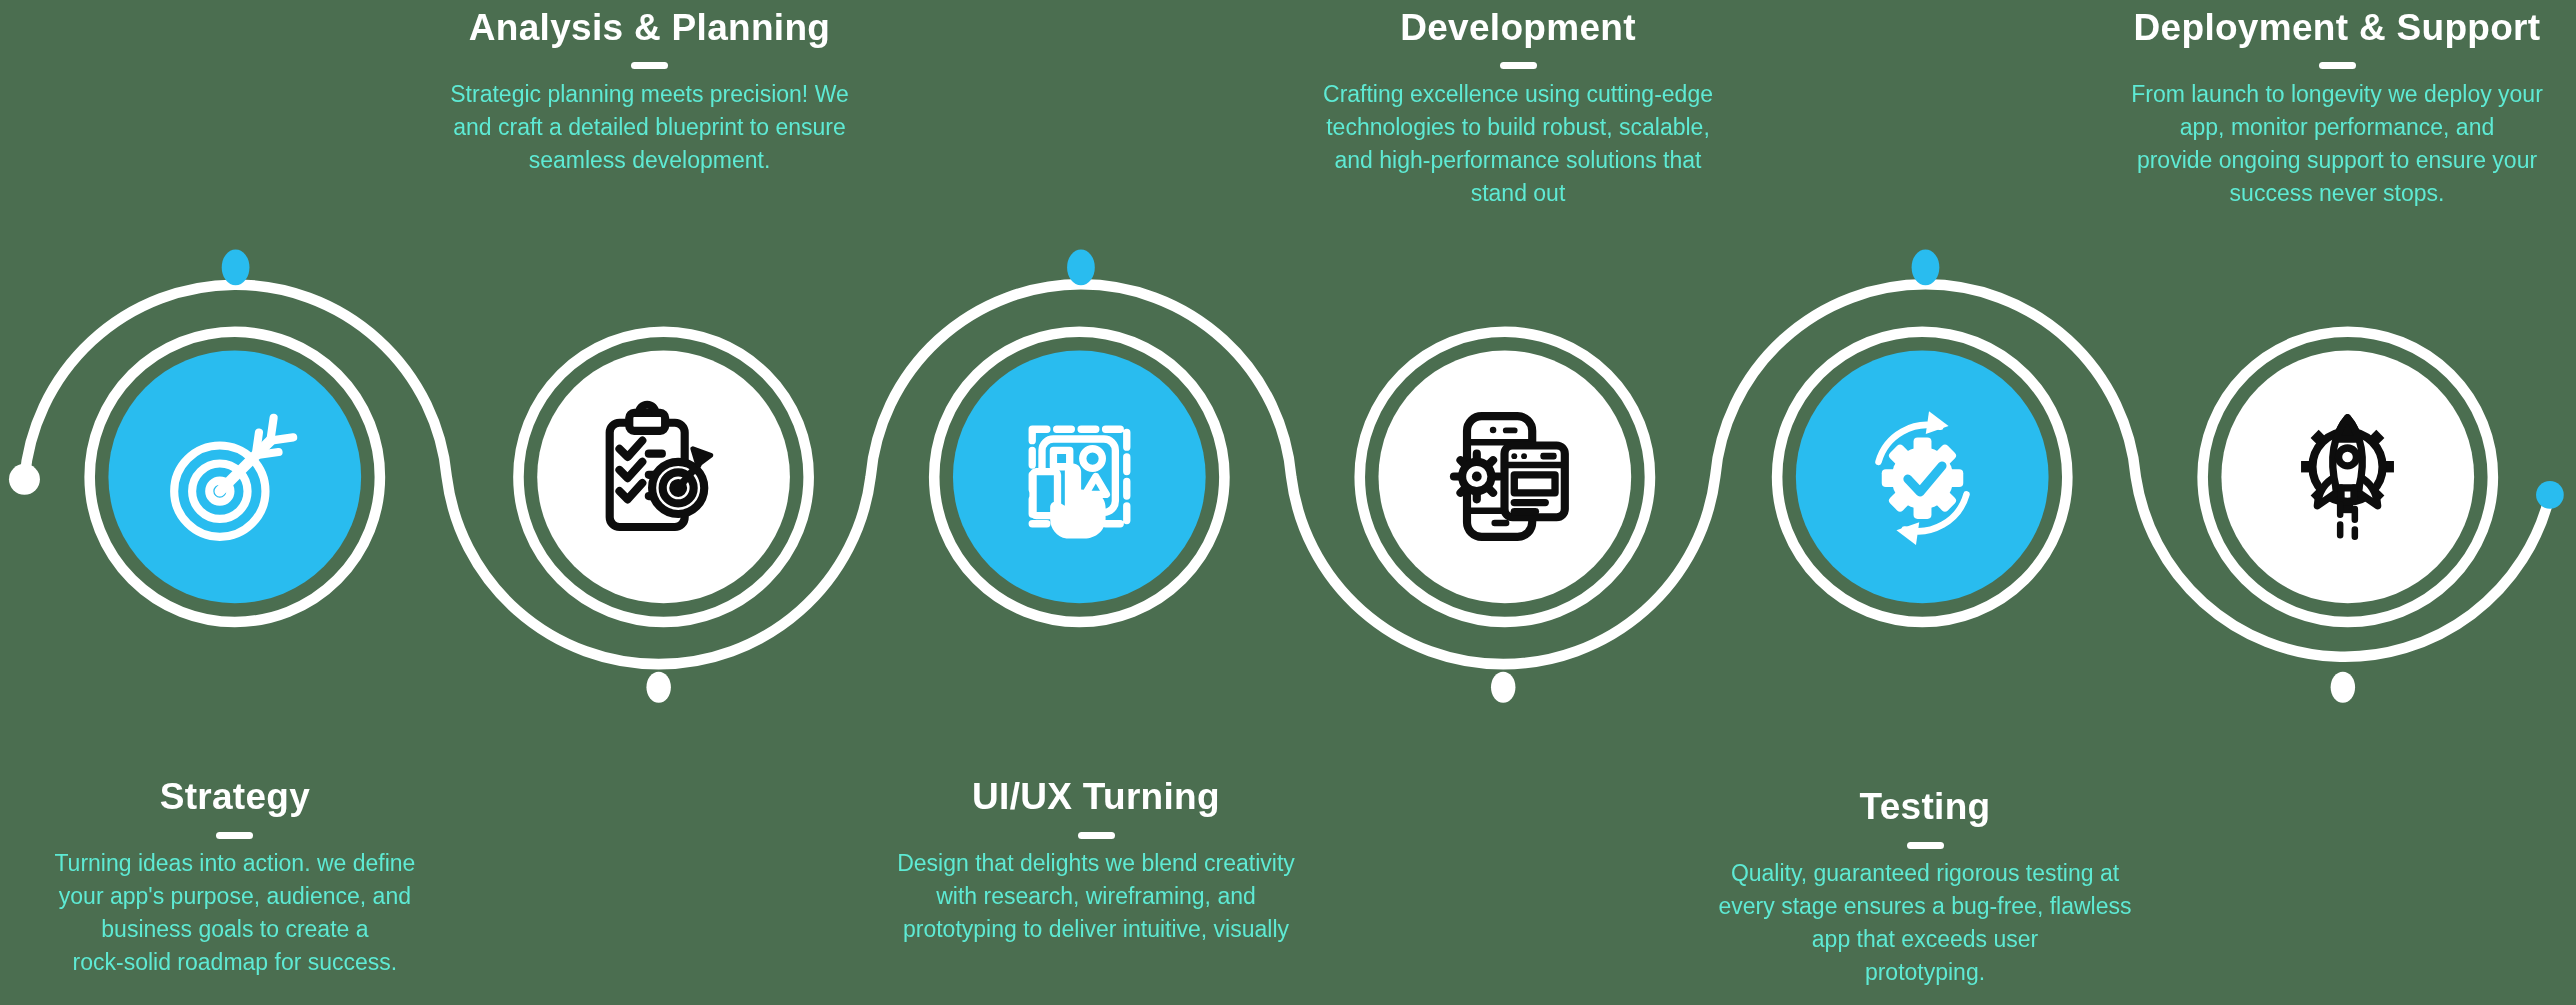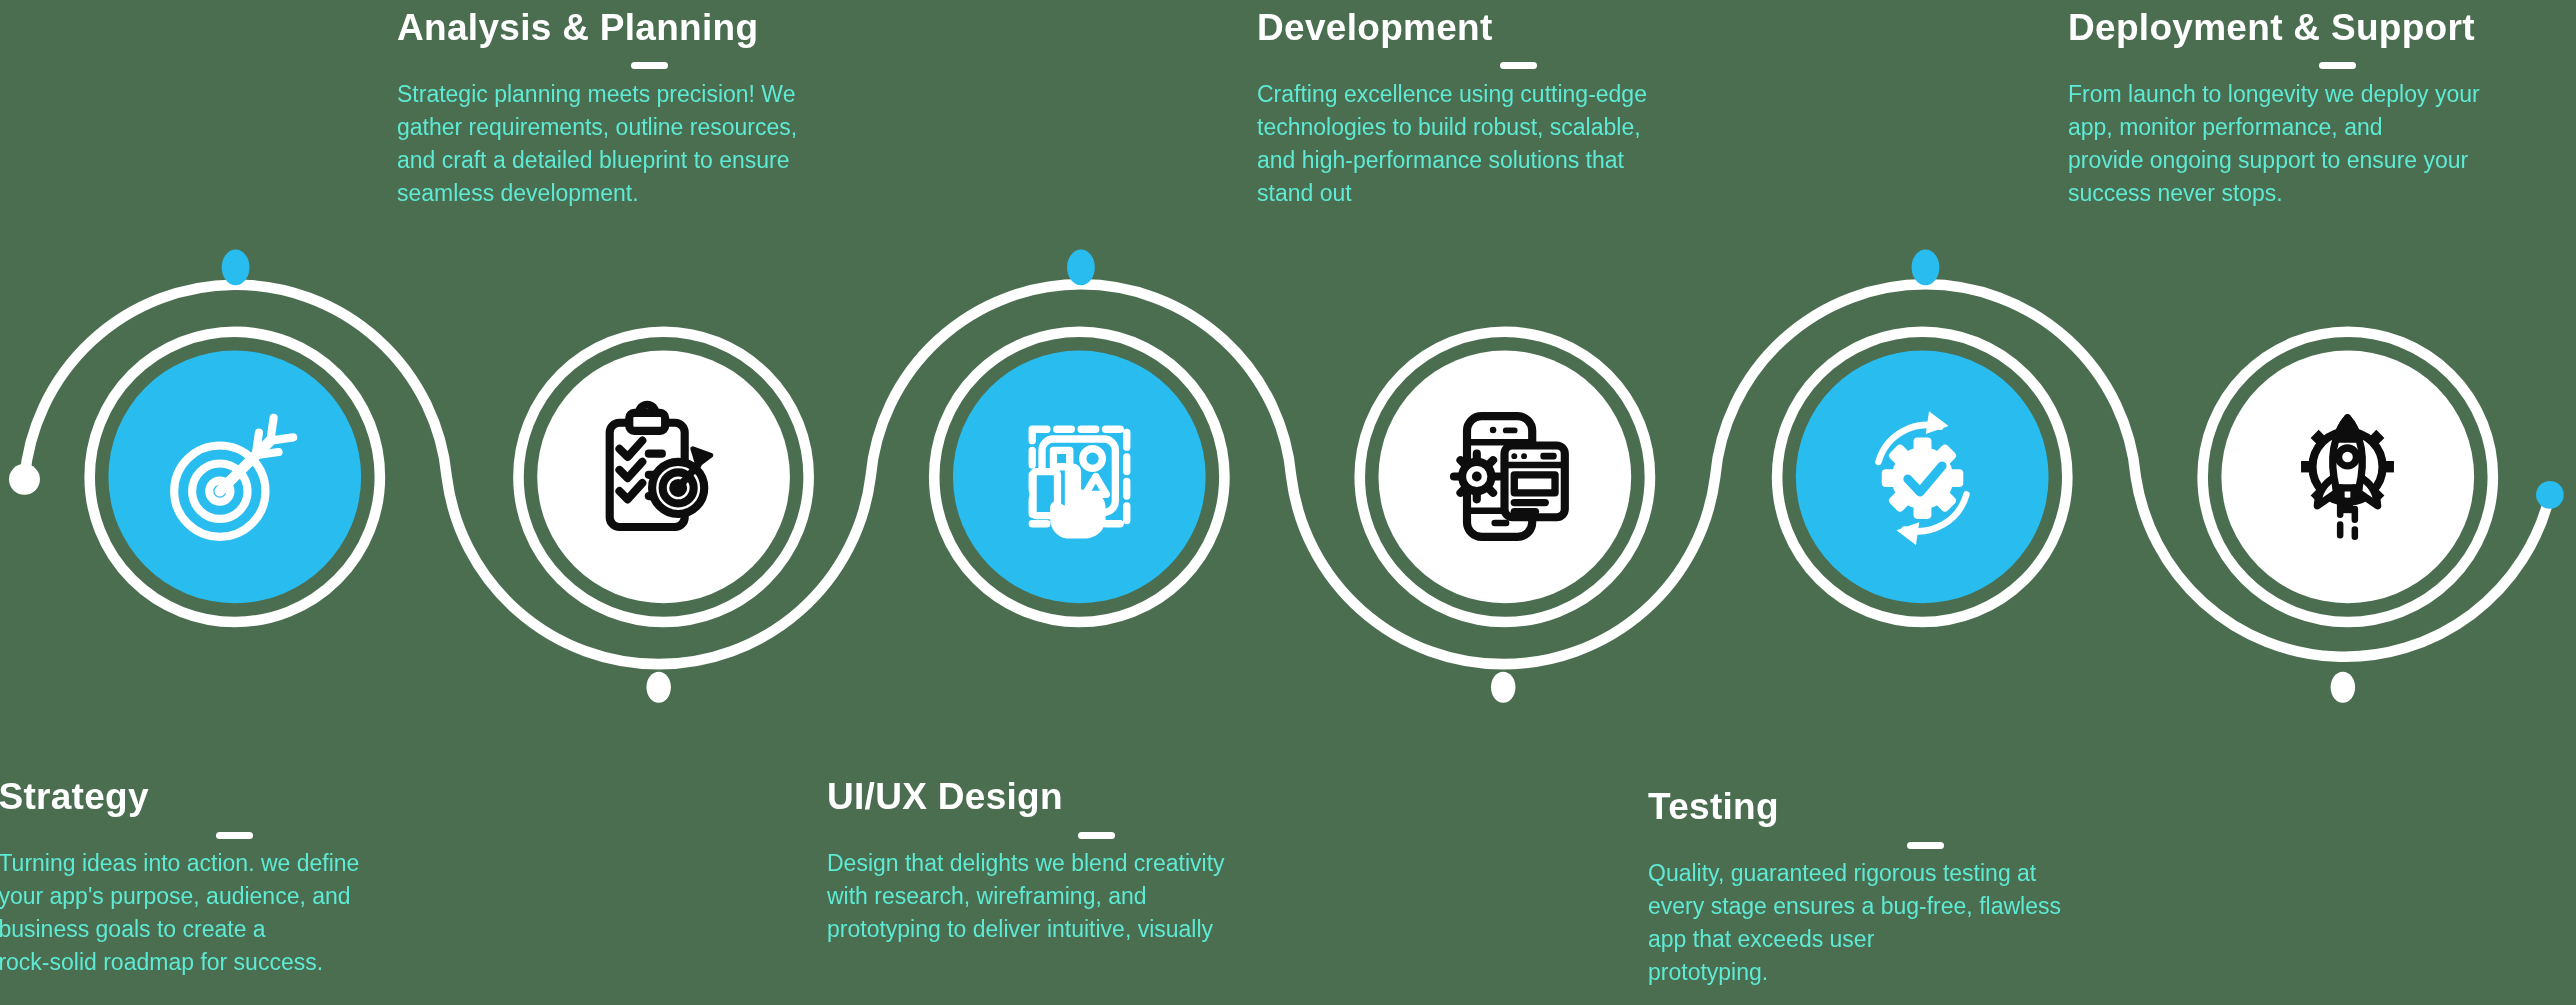--- a/index.html
+++ b/index.html
@@ -6,21 +6,21 @@
   .canvas{
     position:relative;
     width:2576px;height:1006px;
     background:#4B6E50;
     overflow:hidden;
     font-family:"Liberation Sans",sans-serif;
     color:#FFFFFF;
   }
   .flow-svg{position:absolute;left:0;top:0;}
   .stage-icon{position:absolute;width:163px;height:163px;top:395px;}
-  .label-block{position:absolute;text-align:left;}
+  .label-block{position:absolute;text-align:center;}
   .label-block h2{
     margin:0;font-size:37px;line-height:41px;font-weight:bold;
     letter-spacing:0.3px;color:#FFFFFF;
   }
   .dash{
     display:block;width:37px;height:7.3px;border-radius:4.1px;
     background:#FFFFFF;margin:14.7px auto 0 auto;
   }
   .body-text{margin-top:8.2px;font-size:23px;line-height:33px;font-weight:400;color:#5eead4;}
   .body-text div{white-space:nowrap;}
@@ -213,28 +213,27 @@
       <div>business goals to create a</div>
       <div>rock-solid roadmap for success.</div>
     </div>
   </div>
 
   <div class="label-block top-block pos-s1">
     <h2>Analysis &amp; Planning</h2>
     <span class="dash"></span>
     <div class="body-text">
       <div>Strategic planning meets precision! We</div>
-      <div>gather requirements, outline resources,</div>
       <div>and craft a detailed blueprint to ensure</div>
       <div>seamless development.</div>
     </div>
   </div>
 
   <div class="label-block bottom-block pos-s2">
-    <h2>UI/UX Design</h2>
+    <h2>UI/UX Turning</h2>
     <span class="dash"></span>
     <div class="body-text">
       <div>Design that delights we blend creativity</div>
       <div>with research, wireframing, and</div>
       <div>prototyping to deliver intuitive, visually</div>
     </div>
   </div>
 
   <div class="label-block top-block pos-s3">
     <h2>Development</h2>

